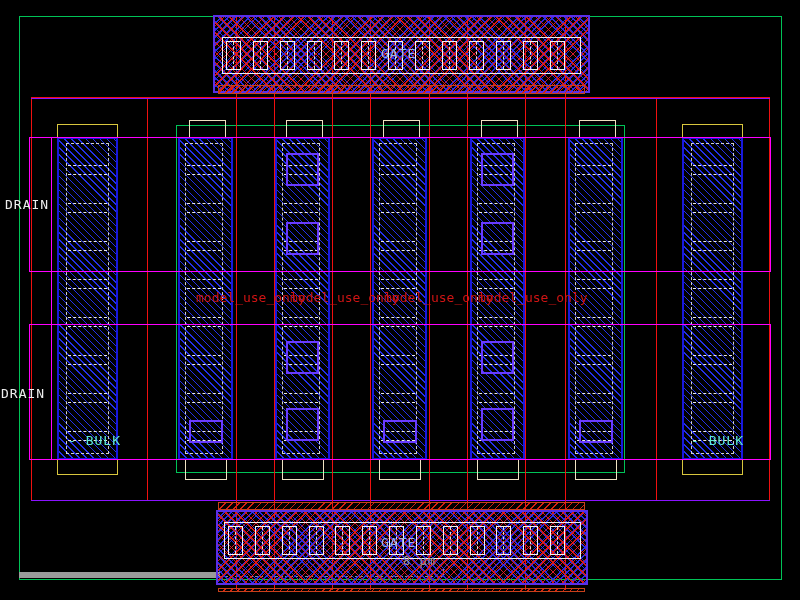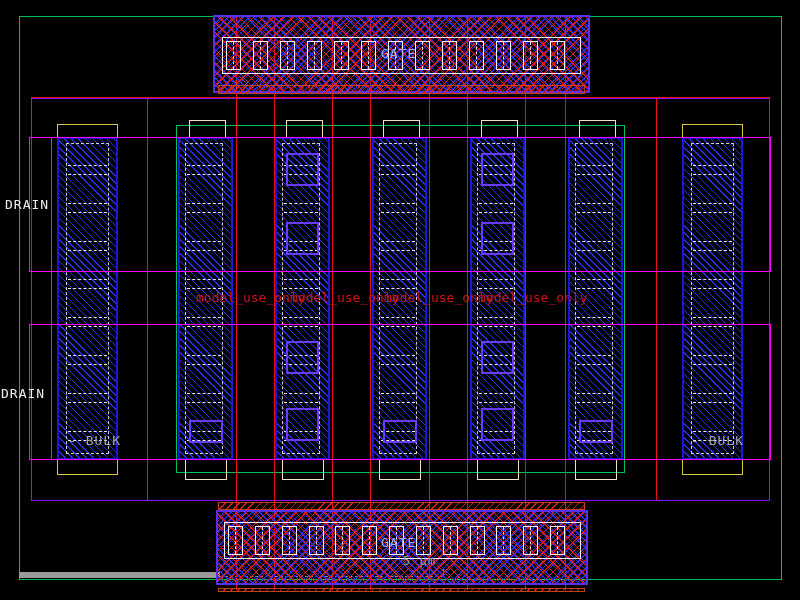--- a/index.html
+++ b/index.html
@@ -35,40 +35,40 @@
          repeating-linear-gradient(45deg,transparent 0 6px,rgba(235,25,25,.9) 6px 7px),
          repeating-linear-gradient(135deg,transparent 0 6px,rgba(235,25,25,.9) 6px 7px),
          repeating-linear-gradient(45deg,transparent 0 4px,rgba(45,45,235,.95) 4px 5px),
          repeating-linear-gradient(135deg,transparent 0 4px,rgba(45,45,235,.95) 4px 5px);}
   .poly-strip{border:1px solid #c8401a;
        background-image:repeating-linear-gradient(135deg,transparent 0 4px,#d82010 4px 5px);}
   .txt{position:absolute;font:13px "DejaVu Sans Mono",monospace;color:var(--white);
        white-space:pre;z-index:10;letter-spacing:1px;}
   .lbl-drain{left:5px;top:197px;}
   .lbl-source{left:1px;top:386px;}
-  .lbl-bulk{color:#a3a3a3;}
+  .lbl-bulk{color:#5eead4;}
   .lbl-bulk-l{left:68px;top:433px;}
   .lbl-bulk-r{left:691px;top:433px;}
   .lbl-gate{color:#9db4e4;z-index:10;}
   .lbl-gate-top{left:381px;top:46px;}
   .lbl-gate-bot{left:381px;top:535px;}
   .lbl-scale{left:403px;top:554px;font-size:12px;color:#90979e;}
   .watermark{color:#d01414;z-index:10;letter-spacing:0;}
 </style>
 </head>
 <body>
 
 <div id="canvas">
   <div class="txt lbl-drain">DRAIN</div>
   <div class="txt lbl-source">DRAIN</div>
   <div class="txt lbl-bulk lbl-bulk-l">- BULK</div>
   <div class="txt lbl-bulk lbl-bulk-r">- BULK</div>
   <div class="txt lbl-gate lbl-gate-top">GATE</div>
   <div class="txt lbl-gate lbl-gate-bot">GATE</div>
-  <div class="txt lbl-scale">5 µm</div>
+  <div class="txt lbl-scale">8 µm</div>
 <div class="sh o-green" style="left: 19px; top: 16px; width: 763px; height: 564px;"></div>
     <div class="sh gray-bar" style="left: 19px; top: 572px; width: 201px; height: 6px;"></div>
     <div class="sh ruler-dash" style="left: 220px; top: 576px; width: 223px; height: 1px;"></div>
     <div class="sh vl-gray" style="left: 443px; top: 568px; width: 1px; height: 9px;"></div>
     <div class="sh o-red" style="left: 31px; top: 97px; width: 739px; height: 404px;"></div>
     <div class="sh o-red" style="left: 147px; top: 97px; width: 510px; height: 404px;"></div>
     <div class="sh hl-purple" style="left: 31px; top: 98px; width: 739px; height: 1px;"></div>
     <div class="sh hl-purple" style="left: 31px; top: 500px; width: 739px; height: 1px;"></div>
     <div class="sh o-green" style="left: 176px; top: 125px; width: 449px; height: 348px;"></div>
     <div class="sh vl-red" style="left: 236px; top: 15px; width: 1px; height: 575px;"></div>

